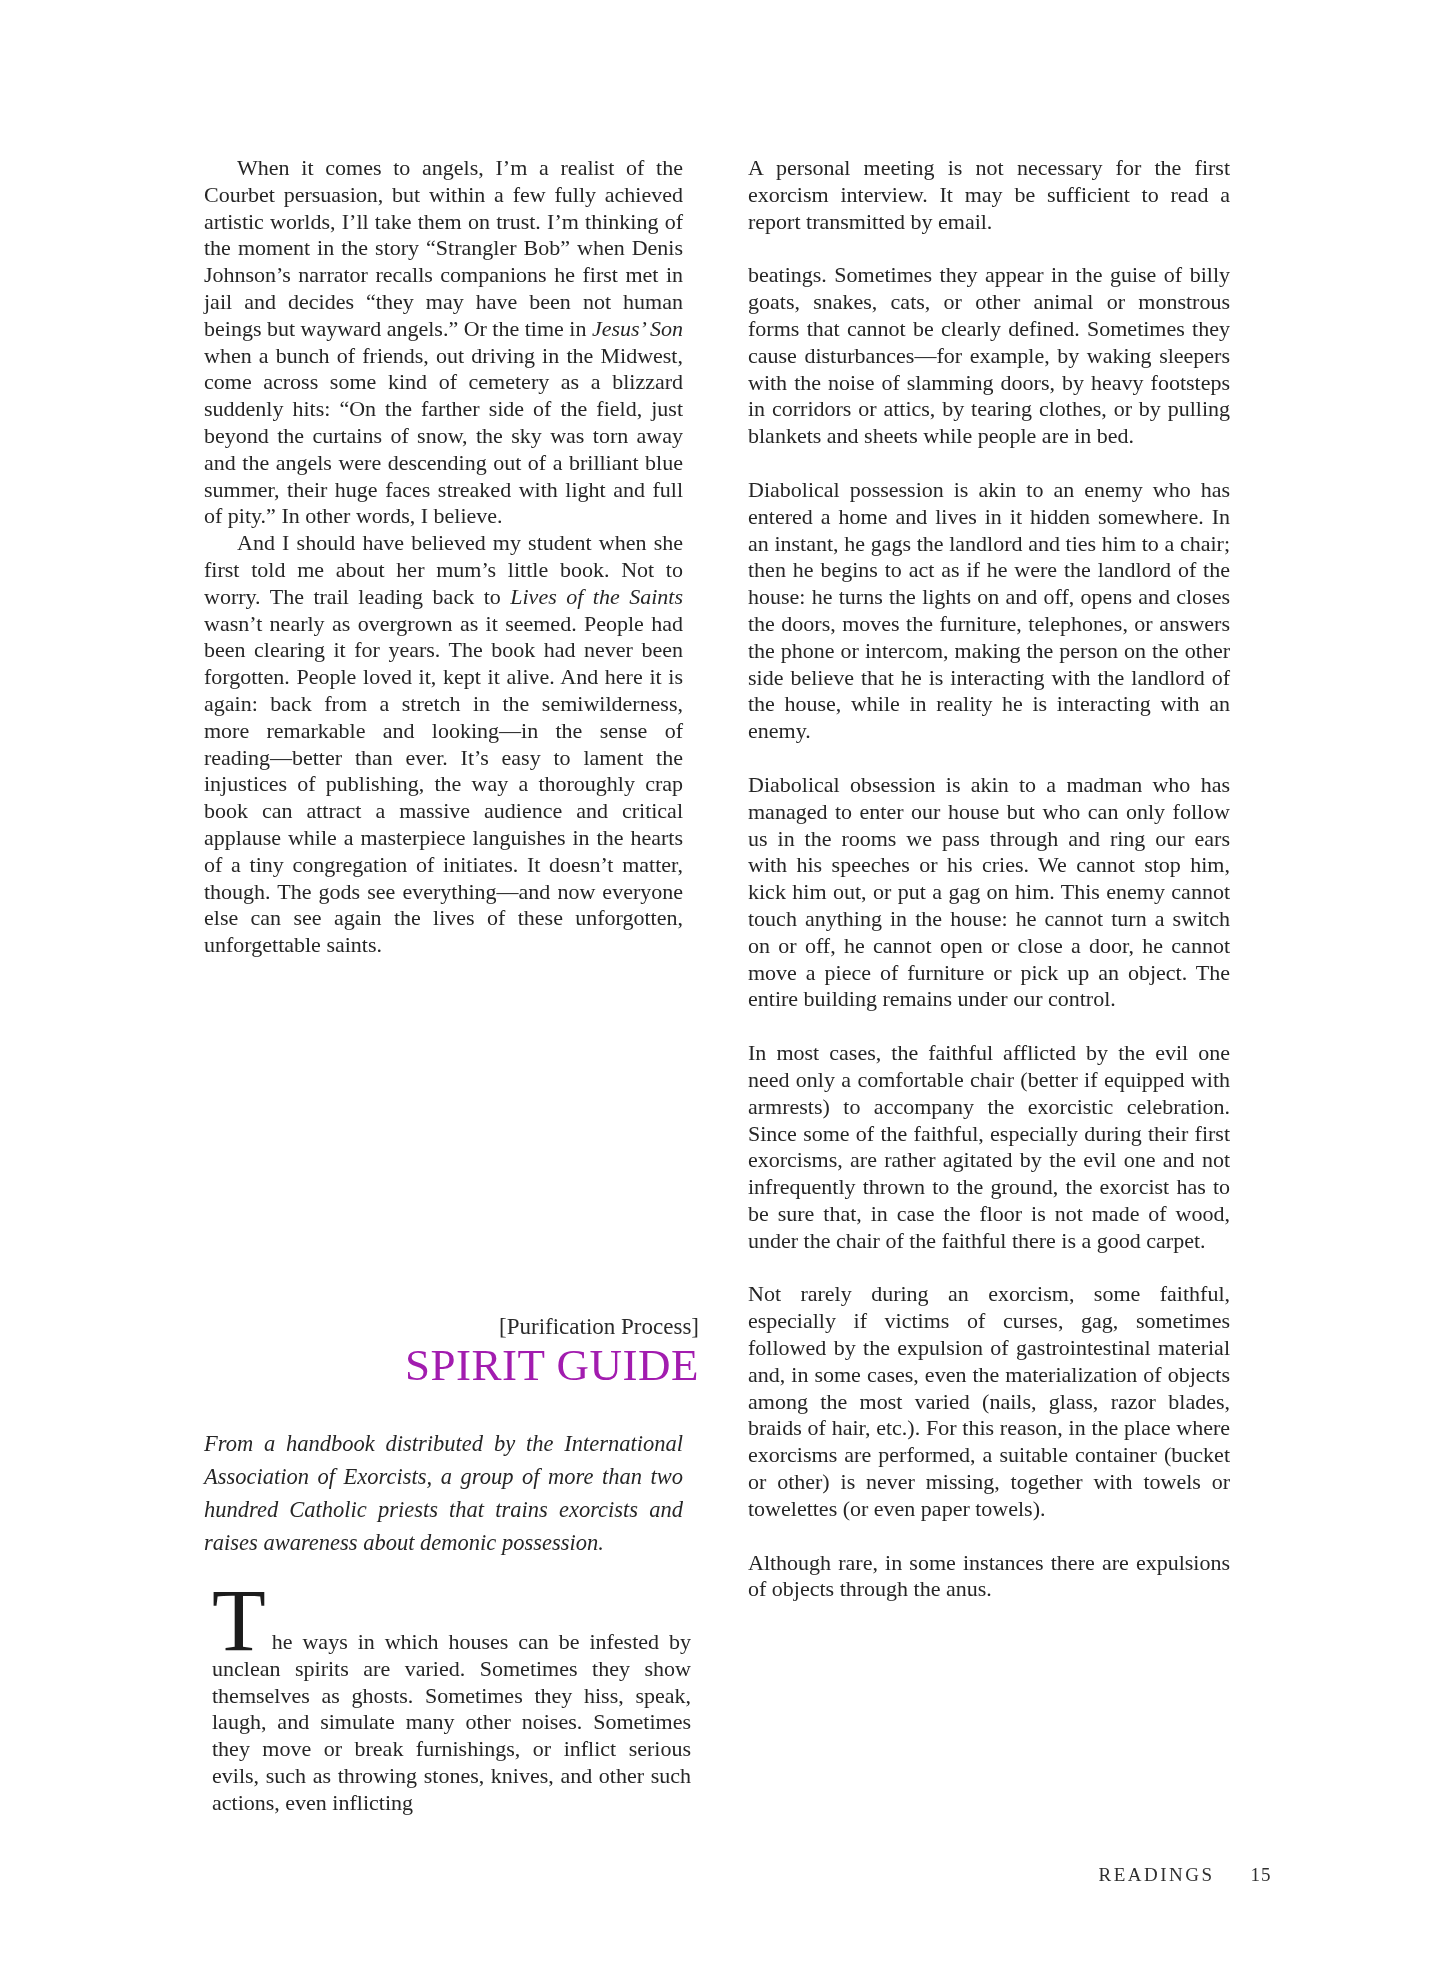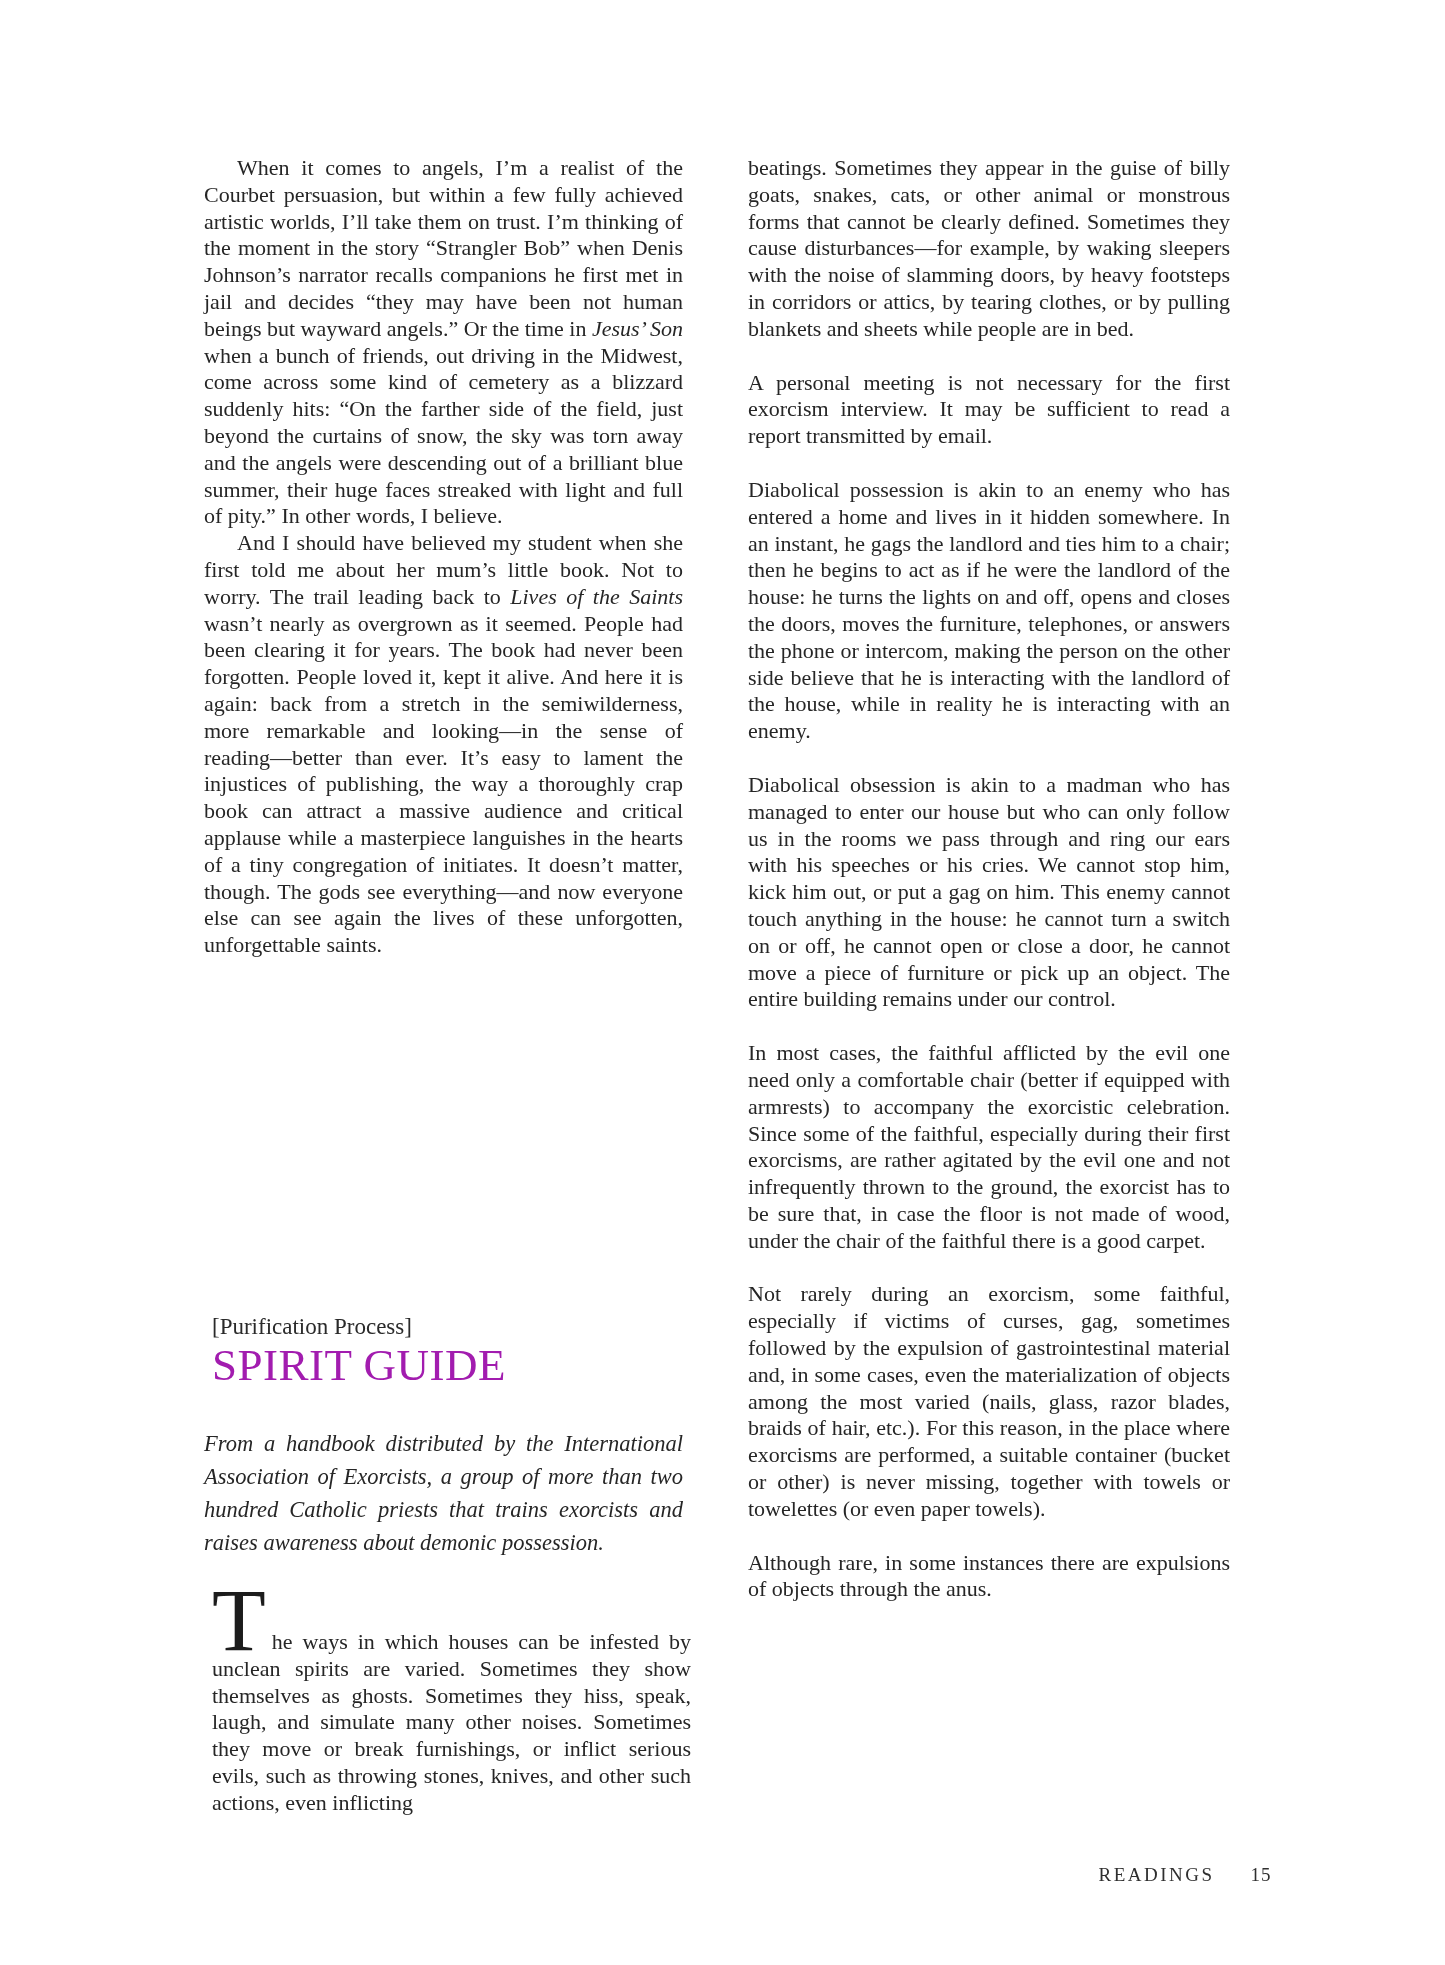--- a/index.html
+++ b/index.html
@@ -32,23 +32,24 @@
   }
   .body-par em { font-style: italic; }
   .indent { text-indent: 33px; }
 
   
   .col-right .body-par + .body-par { margin-top: 27px; }
 
   
   .heading-block {
     position: absolute;
-    left: 8px;
+    left: 16px;
     top: 1158px;
     width: 479px;
+    text-align: right;
   }
   .kicker {
     font-size: 23px;
     line-height: 27px;
     color: #2a2a2a;
   }
   .headline {
     margin: 2px 0 0 0;
     font-size: 45px;
     line-height: 46px;
@@ -114,22 +115,22 @@
 
     <p class="intro">From a handbook distributed by the International Association of Exorcists, a group of more than two hundred Catholic priests that trains exorcists and raises awareness about demonic possession.</p>
 
     <p class="body-par opening">
       <span class="initial-cap">T</span><span>he ways in which houses can be infested by unclean spirits are varied. Sometimes they show themselves as ghosts. Sometimes they hiss, speak, laugh, and simulate many other noises. Sometimes they move or break furnishings, or inflict serious evils, such as throwing stones, knives, and other such actions, even inflicting</span>
     </p>
   </div>
 
   <div class="col col-right">
     <div>
+        <p class="body-par">A personal meeting is not necessary for the first exorcism interview. It may be sufficient to read a report transmitted by email.</p>
         <p class="body-par">beatings. Sometimes they appear in the guise of billy goats, snakes, cats, or other animal or monstrous forms that cannot be clearly defined. Sometimes they cause disturbances—for example, by waking sleepers with the noise of slamming doors, by heavy footsteps in corridors or attics, by tearing clothes, or by pulling blankets and sheets while people are in bed.</p>
-        <p class="body-par">A personal meeting is not necessary for the first exorcism interview. It may be sufficient to read a report transmitted by email.</p>
         <p class="body-par">Diabolical possession is akin to an enemy who has entered a home and lives in it hidden somewhere. In an instant, he gags the landlord and ties him to a chair; then he begins to act as if he were the landlord of the house: he turns the lights on and off, opens and closes the doors, moves the furniture, telephones, or answers the phone or intercom, making the person on the other side believe that he is interacting with the landlord of the house, while in reality he is interacting with an enemy.</p>
         <p class="body-par">Diabolical obsession is akin to a madman who has managed to enter our house but who can only follow us in the rooms we pass through and ring our ears with his speeches or his cries. We cannot stop him, kick him out, or put a gag on him. This enemy cannot touch anything in the house: he cannot turn a switch on or off, he cannot open or close a door, he cannot move a piece of furniture or pick up an object. The entire building remains under our control.</p>
         <p class="body-par">In most cases, the faithful afflicted by the evil one need only a comfortable chair (better if equipped with armrests) to accompany the exorcistic celebration. Since some of the faithful, especially during their first exorcisms, are rather agitated by the evil one and not infrequently thrown to the ground, the exorcist has to be sure that, in case the floor is not made of wood, under the chair of the faithful there is a good carpet.</p>
         <p class="body-par">Not rarely during an exorcism, some faithful, especially if victims of curses, gag, sometimes followed by the expulsion of gastrointestinal material and, in some cases, even the materialization of objects among the most varied (nails, glass, razor blades, braids of hair, etc.). For this reason, in the place where exorcisms are performed, a suitable container (bucket or other) is never missing, together with towels or towelettes (or even paper towels).</p>
         <p class="body-par">Although rare, in some instances there are expulsions of objects through the anus.</p>
       </div>
   </div>
 
   <div class="footer">
     <span class="sec">READINGS</span><span class="num">15</span>

